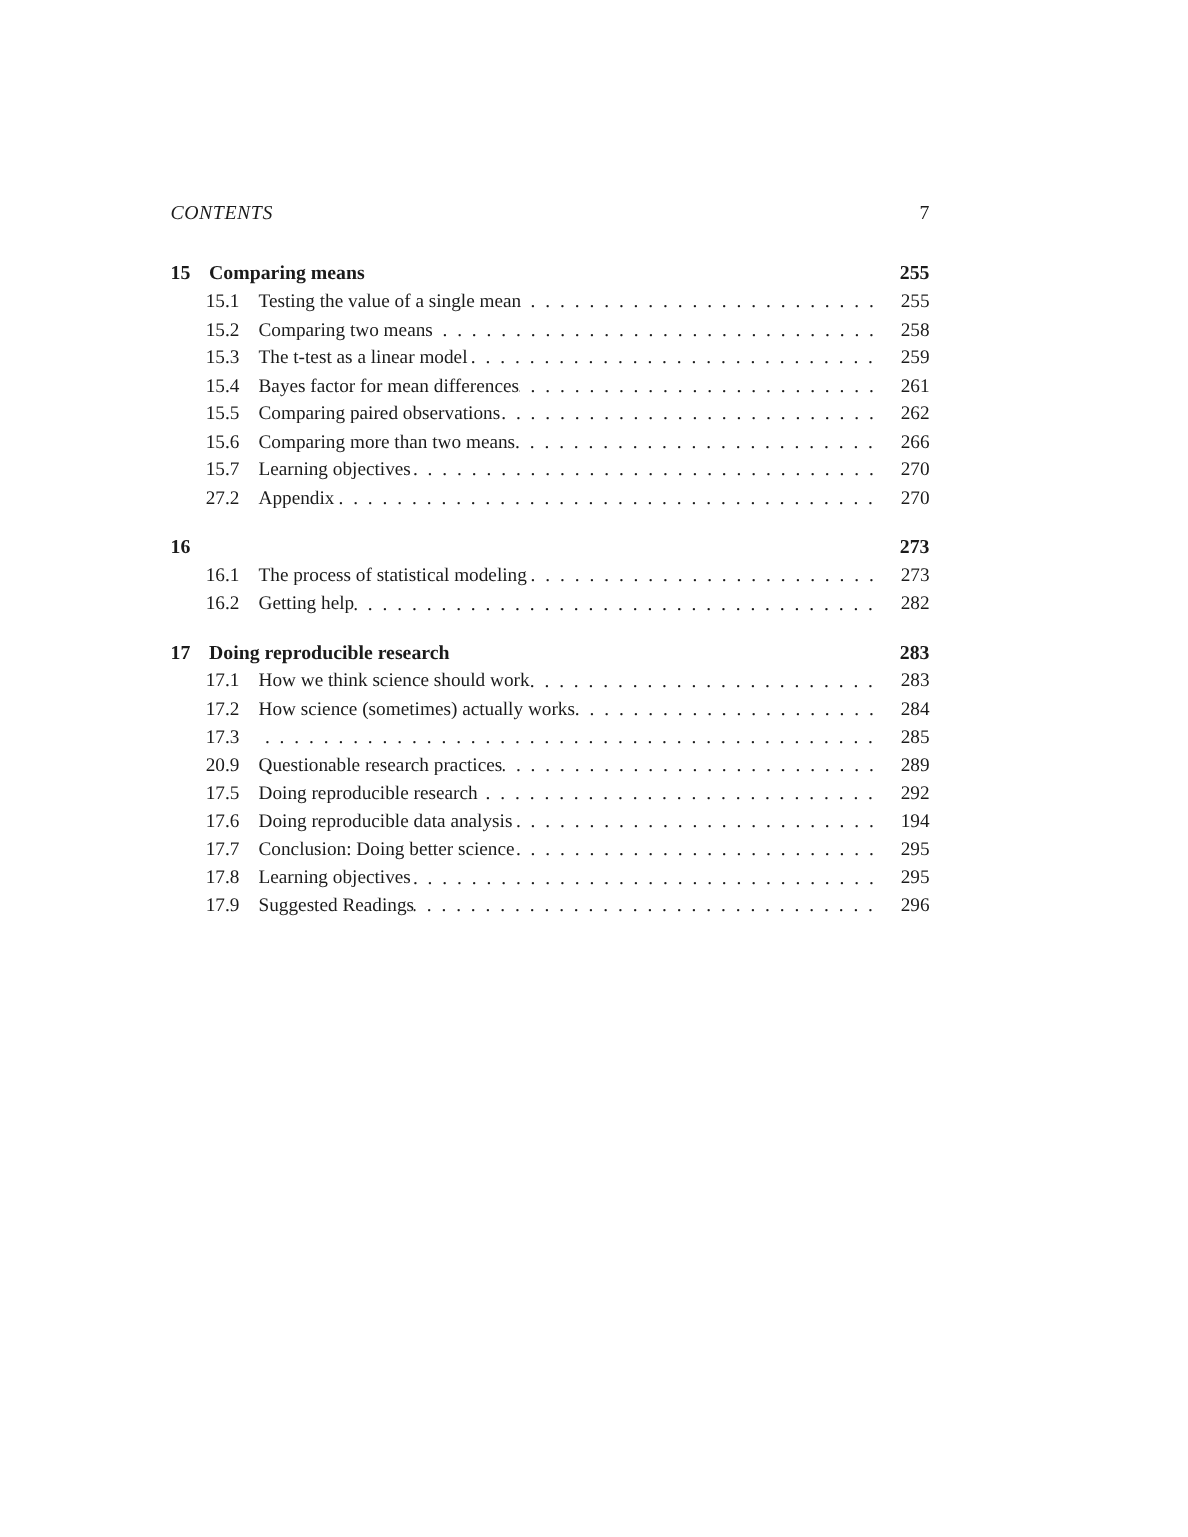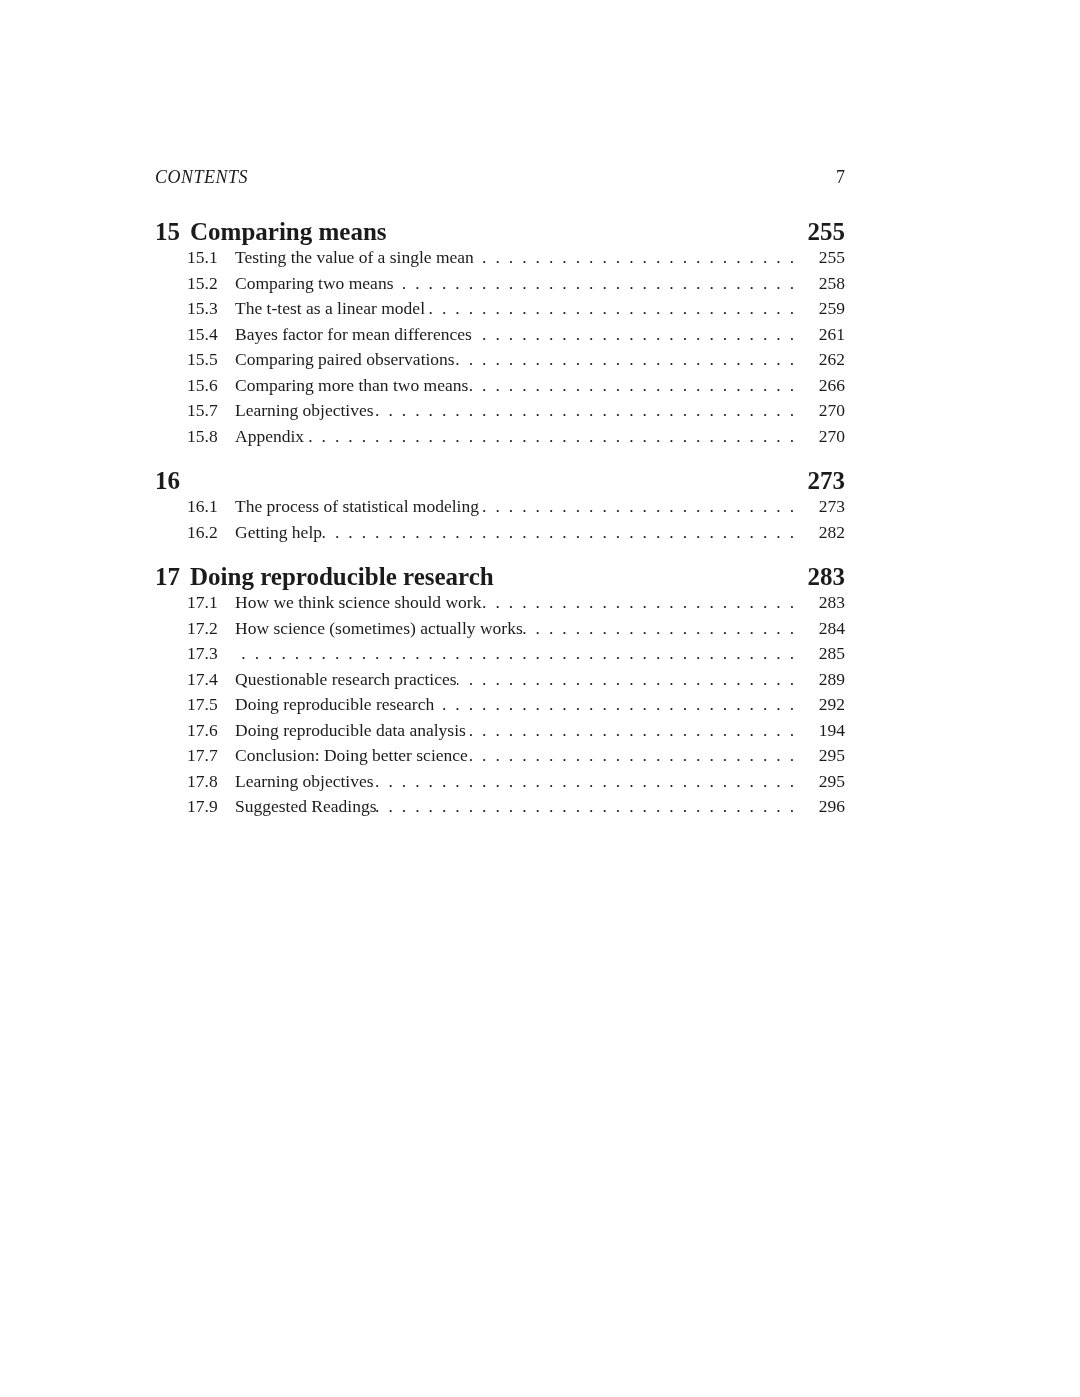--- a/index.html
+++ b/index.html
@@ -12,21 +12,21 @@
     width: 1080px;
     height: 1397px;
     background: #ffffff;
     font-family: "Liberation Serif", "DejaVu Serif", serif;
     color: #1b1b1b;
     overflow: hidden;
   }
   .content {
     position: absolute;
     left: 155px;
-    top: 165px;
+    top: 181px;
     width: 690px;
   }
   .running-header {
     display: flex;
     justify-content: space-between;
     align-items: baseline;
     font-size: 18px;
     line-height: 24px;
     margin-bottom: 30px;
   }
@@ -36,21 +36,21 @@
   }
   .rh-page {
     font-style: normal;
   }
   .chapter-block {
     margin-top: 19px;
   }
   .chapter-row {
     display: flex;
     align-items: center;
-    font-size: 25px;
+    font-size: 18px;
     font-weight: 700;
     line-height: 26px;
   }
   .ch-num {
     flex: none;
     width: 35px;
   }
   .ch-title {
     flex: none;
   }
@@ -143,21 +143,21 @@
             <span class="dots">................................................................................</span>
             <span class="pagecol">266</span>
           </div>
           <div class="section-row">
             <span class="sec-num">15.7</span>
             <span class="sec-title">Learning objectives</span>
             <span class="dots">................................................................................</span>
             <span class="pagecol">270</span>
           </div>
           <div class="section-row">
-            <span class="sec-num">15.8</span>
+            <span class="sec-num">27.2</span>
             <span class="sec-title">Appendix</span>
             <span class="dots">................................................................................</span>
             <span class="pagecol">270</span>
           </div>
         </div>
         <div class="chapter-block">
           <div class="chapter-row">
             <span class="ch-num">16</span>
             <span class="spacer"></span>
             <span class="pagecol">273</span>
@@ -193,21 +193,21 @@
             <span class="sec-title">How science (sometimes) actually works</span>
             <span class="dots">................................................................................</span>
             <span class="pagecol">284</span>
           </div>
           <div class="section-row">
             <span class="sec-num">17.3</span>
             <span class="dots">................................................................................</span>
             <span class="pagecol">285</span>
           </div>
           <div class="section-row">
-            <span class="sec-num">17.4</span>
+            <span class="sec-num">20.9</span>
             <span class="sec-title">Questionable research practices</span>
             <span class="dots">................................................................................</span>
             <span class="pagecol">289</span>
           </div>
           <div class="section-row">
             <span class="sec-num">17.5</span>
             <span class="sec-title">Doing reproducible research</span>
             <span class="dots">................................................................................</span>
             <span class="pagecol">292</span>
           </div>

